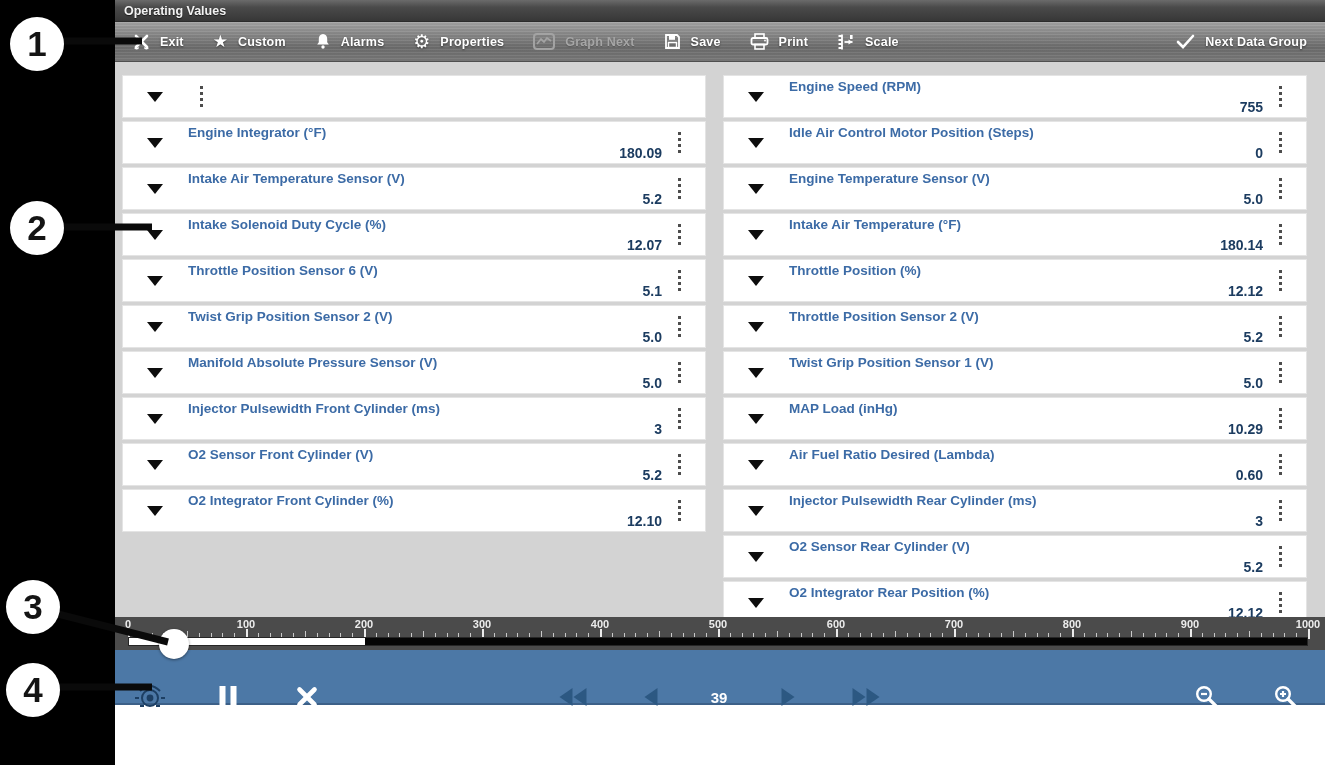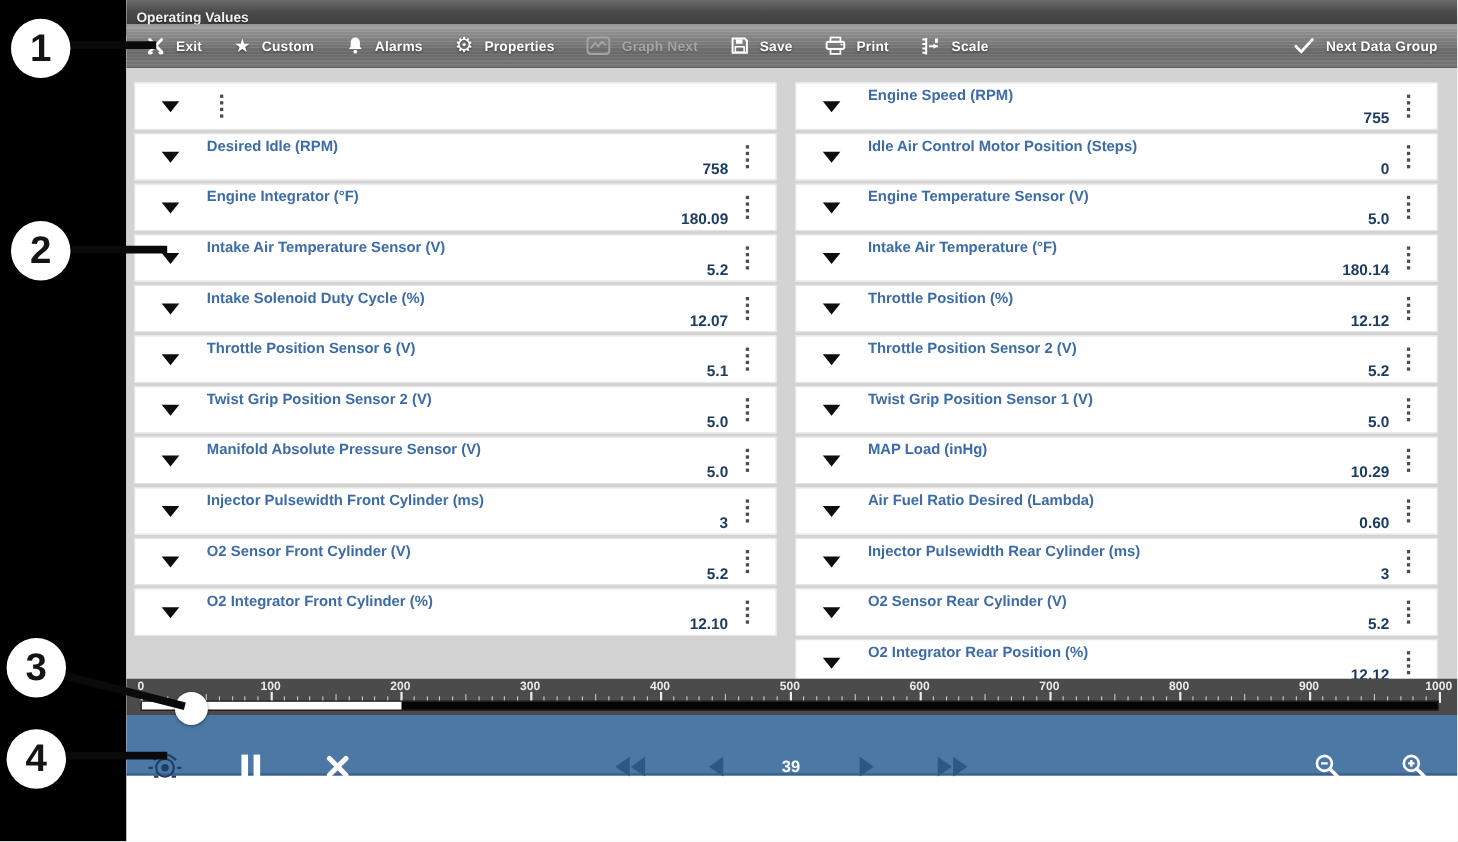--- a/index.html
+++ b/index.html
@@ -5,21 +5,21 @@
   * { margin:0; padding:0; box-sizing:border-box; }
   html,body { background:#fff; font-family:"Liberation Sans", sans-serif; }
   #stage { position:relative; width:1325px; height:765px; overflow:hidden; background:#fff; }
 
   
   .black-strip { position:absolute; left:0; top:0; width:115px; height:765px; background:#000; }
 
   
   .app { position:absolute; left:115px; top:0; width:1210px; height:765px; background:#fff; }
 
-  .title-bar { position:absolute; left:0; top:0; width:100%; height:32px;
+  .title-bar { position:absolute; left:0; top:0; width:100%; height:22px;
     background:linear-gradient(180deg,#6b6b6b 0%,#4a4a4a 35%,#373737 100%);
     border-bottom:1px solid #2b2b2b; display:flex; align-items:center; padding-left:9px; }
   .title-bar span { color:#f2f2f2; font-size:12.5px; font-weight:bold; text-shadow:0 1px 1px rgba(0,0,0,.6); }
 
   .toolbar { position:absolute; left:0; top:22px; width:100%; height:40px;
     background:
       repeating-linear-gradient(180deg, rgba(255,255,255,.05) 0 1px, rgba(0,0,0,.05) 1px 3px),
       linear-gradient(180deg,#a6a6a6 0%,#8b8b8b 30%,#6e6e6e 65%,#7a7a7a 100%);
     border-bottom:1px solid #4f4f4f; display:flex; align-items:center; padding:0 18px; }
   .tb-btn { display:flex; align-items:center; gap:10px; margin-right:29px; background:none; border:none; cursor:pointer; }
@@ -184,35 +184,20 @@
               <i></i>
             </button>
     <button class="row-dots">
               <i></i>
               <i></i>
               <i></i>
               <i></i>
             </button>
   </div>
 
-  <div class="param-row">
-    <button class="row-arrow">
-              <i></i>
-            </button>
-    <div class="row-main">
-      <div class="row-label">Desired Idle (RPM)</div>
-      <div class="row-value">758</div>
-    </div>
-    <button class="row-dots">
-              <i></i>
-              <i></i>
-              <i></i>
-              <i></i>
-            </button>
-  </div>
 
   <div class="param-row">
     <button class="row-arrow">
               <i></i>
             </button>
     <div class="row-main">
       <div class="row-label">Engine Integrator (°F)</div>
       <div class="row-value">180.09</div>
     </div>
     <button class="row-dots">

